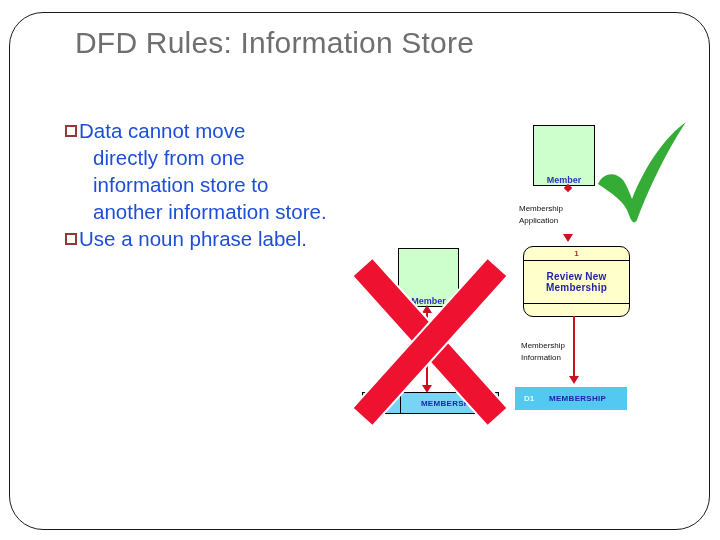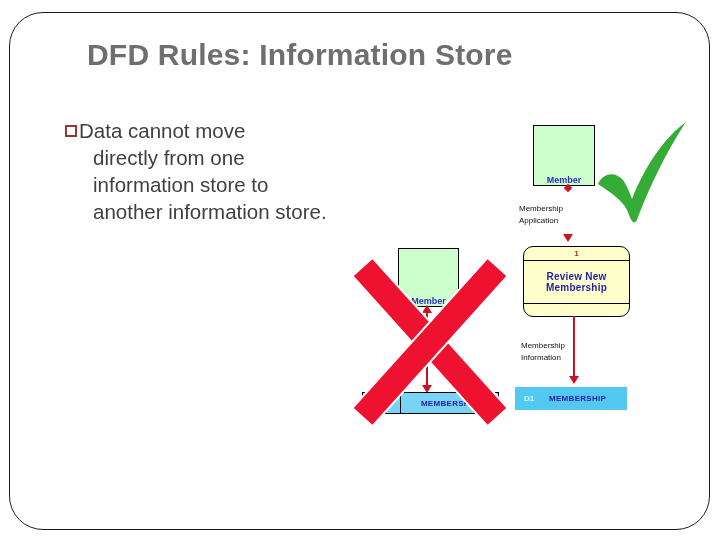--- a/index.html
+++ b/index.html
@@ -5,27 +5,27 @@
   html,body { margin:0; padding:0; background:#fff; }
   .slide {
     position:relative; width:720px; height:540px; background:#ffffff;
     font-family:"Liberation Sans", sans-serif; overflow:hidden;
   }
   .frame {
     position:absolute; left:9px; top:12px; width:699px; height:516px;
     border:1px solid #1a1a1a; border-radius:34px;
   }
   .title {
-    position:absolute; left:75px; top:26px; margin:12px;
-    font-size:30px; font-weight:700; color:#6f6f6f; letter-spacing:0.2px;
+    position:absolute; left:75px; top:26px; margin:0;
+    font-size:30px; font-weight:400; color:#6f6f6f; letter-spacing:0.2px;
   }
   .bullets {
     position:absolute; left:65px; top:117px; width:330px;
     margin:0; padding:0; list-style:none;
-    font-size:20.5px; line-height:27px; color:#404040;
+    font-size:20.5px; line-height:27px; color:#1d4ed8;
   }
   .bullets li { white-space:pre-line; padding-left:28px; text-indent:-28px; }
   .bullets li::before {
     content:""; display:inline-block; width:8px; height:8px;
     border:2px solid #953735; margin-right:2px; vertical-align:1px;
     background:#fff;
   }
 
   
   .agent-box {
@@ -111,20 +111,21 @@
 <div class="slide">
   <div class="frame"></div>
 
   <h1 class="title">DFD Rules: Information Store</h1>
 
   <ul class="bullets">
     <li>Data cannot move
 directly from one
 information store to
 another information store.</li>
+    <li>Use a noun phrase label.</li>
   </ul>
 
   <div>
     <div class="agent-box bad-agent">
       <span>Member</span>
     </div>
     <div class="arrowhead-up bad-head-up"></div>
     <div class="flow-line bad-line"></div>
     <div class="arrowhead-down bad-head-down"></div>
     <div class="bad-store">

